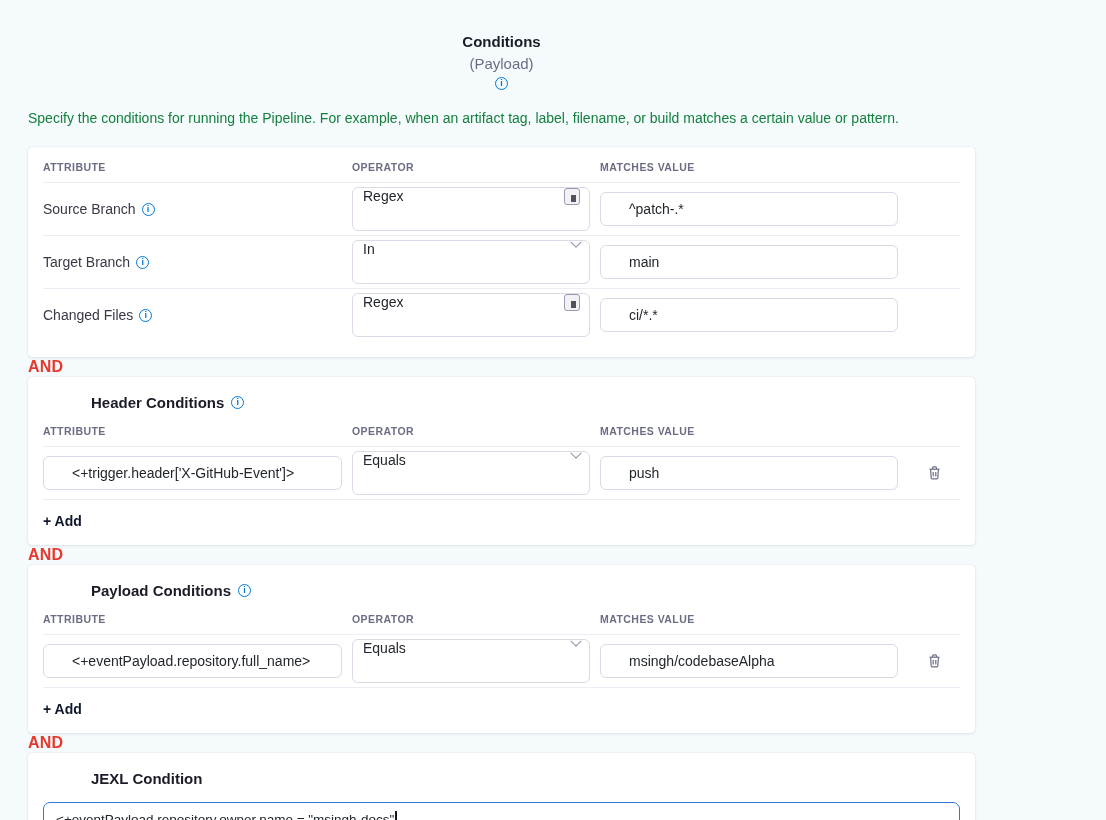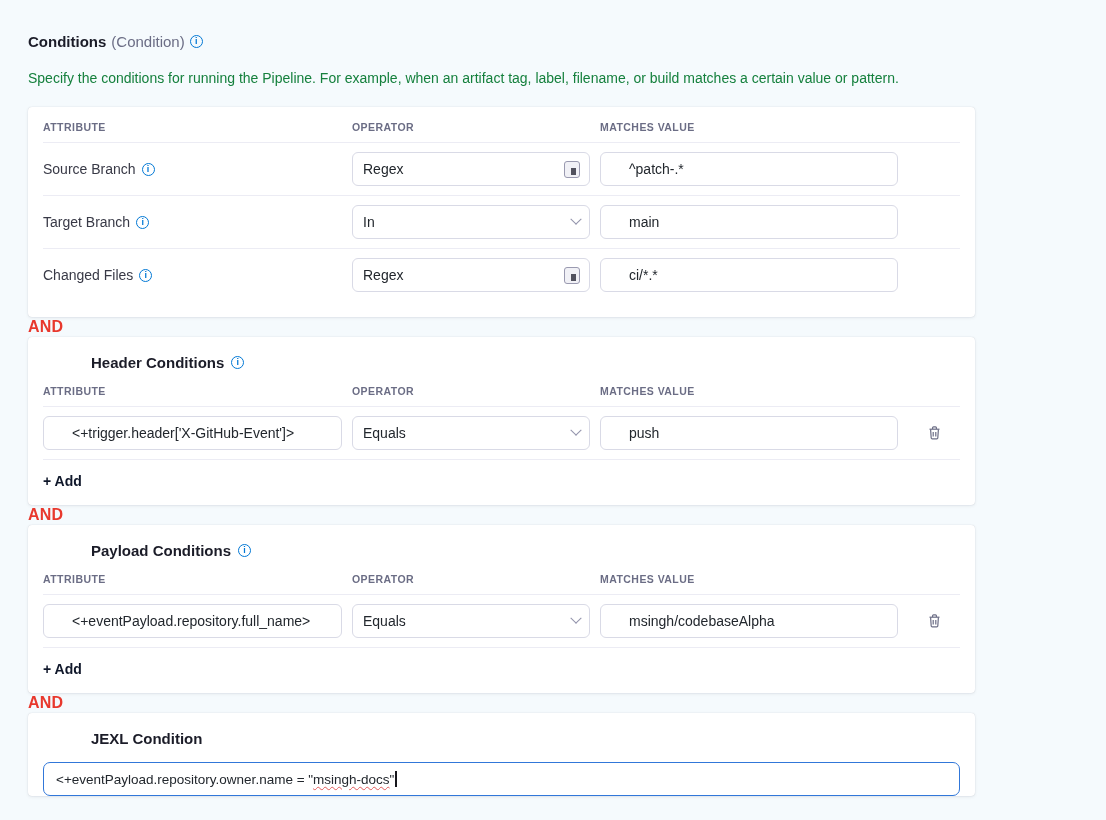--- a/index.html
+++ b/index.html
@@ -7,21 +7,21 @@
   body {
     width: 1106px; height: 820px;
     background: #f5fafd;
     font-family: "Liberation Sans", sans-serif;
     color: #22272d;
     overflow: hidden;
   }
   .container { width: 947px; margin-left: 28px; padding-top: 33px; }
 
   
-  .header-line { display: flex; align-items: center; gap: 5px; margin-bottom: 20px; }
+  .header-line { display: flex; align-items: center; gap: 5px; margin-bottom: 20px; flex-direction: column; }
   .title { font-size: 15px; font-weight: 700; color: #1b1c28; }
   .optional { font-size: 15px; font-weight: 400; color: #6b6d85; }
   .desc { font-size: 14px; color: #15803d; margin: 0 0 21px 0; }
 
   
   .info-icon {
     width: 13px; height: 13px; border: 1px solid #0278d5; border-radius: 50%;
     color: #0278d5; font-size: 9px; font-weight: 700; line-height: 1;
     display: inline-flex; align-items: center; justify-content: center;
     flex: 0 0 auto; cursor: pointer;
@@ -44,22 +44,22 @@
     column-gap: 10px; align-items: center;
   }
   .col-headers { padding: 14px 0 9px 0; }
   .col-header { font-size: 10.5px; font-weight: 700; color: #6b6d85; letter-spacing: .45px; }
   .divider { height: 1px; background: #ececf4; }
   .row { height: 52px; }
 
   .attr-label { font-size: 14px; color: #383946; display: flex; align-items: center; gap: 6px; }
 
   .select {
-    height: 34px; border: 1px solid #d9dae6; border-radius: 6px; background: #fff;
-    display: flex; align-items: center; justify-content: space-between;
+    height: 44px; border: 1px solid #d9dae6; border-radius: 6px; background: #fff;
+    display: flex; align-items: flex-start; justify-content: space-between;
     padding: 0 9px 0 10px; font-size: 14px; color: #22272d; cursor: pointer;
   }
   .chevron {
     width: 8px; height: 8px; border-right: 1.6px solid #9293ab; border-bottom: 1.6px solid #9293ab;
     transform: rotate(45deg) translate(-2px,-2px); flex: 0 0 auto;
   }
   .fixed-icon {
     width: 16px; height: 17px; border: 1px solid #9a9ab0; border-radius: 3px;
     background: #f1f1f6; position: relative; flex: 0 0 auto; cursor: pointer;
   }
@@ -103,21 +103,21 @@
 
   svg.trash { display: block; }
 </style>
 </head>
 <body>
 
 <div class="container">
 
   <div class="header-line">
     <span class="title">Conditions</span>
-    <span class="optional">(Condition)</span>
+    <span class="optional">(Payload)</span>
     <span class="info-icon">i</span>
   </div>
   <p class="desc">Specify the conditions for running the Pipeline. For example, when an artifact tag, label, filename, or build matches a certain value or pattern.</p>
 
   <div class="card pad-bottom">
     <div class="grid col-headers">
       <span class="col-header">ATTRIBUTE</span>
       <span class="col-header">OPERATOR</span>
       <span class="col-header">MATCHES VALUE</span>
       <span></span>

